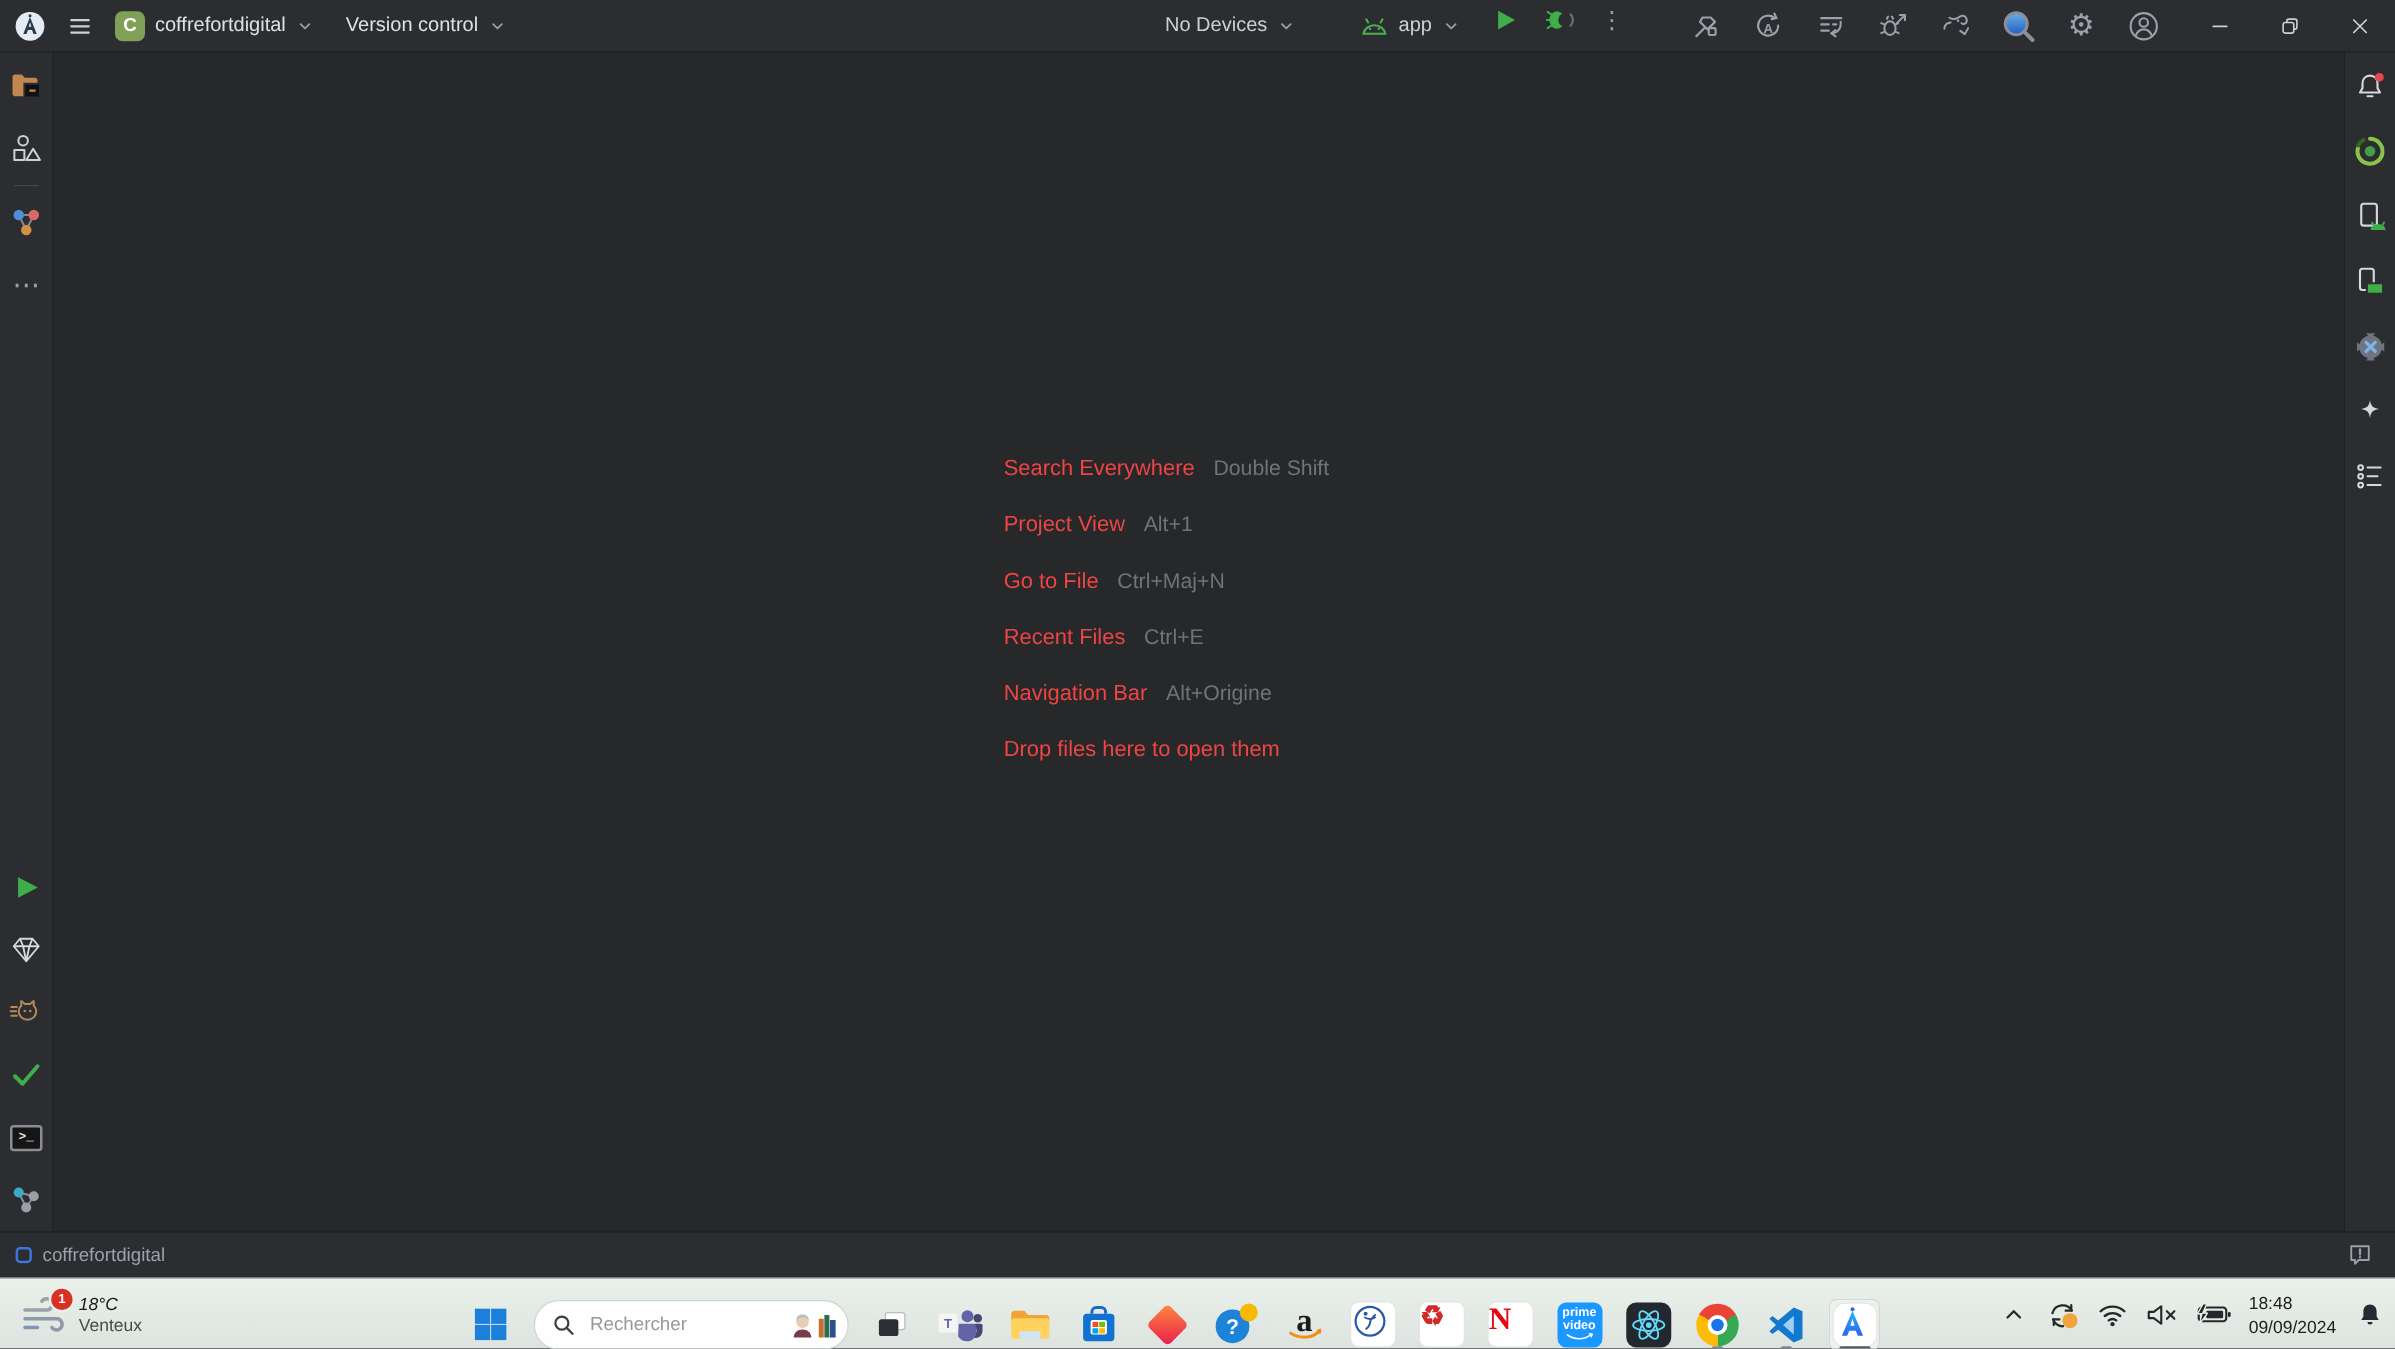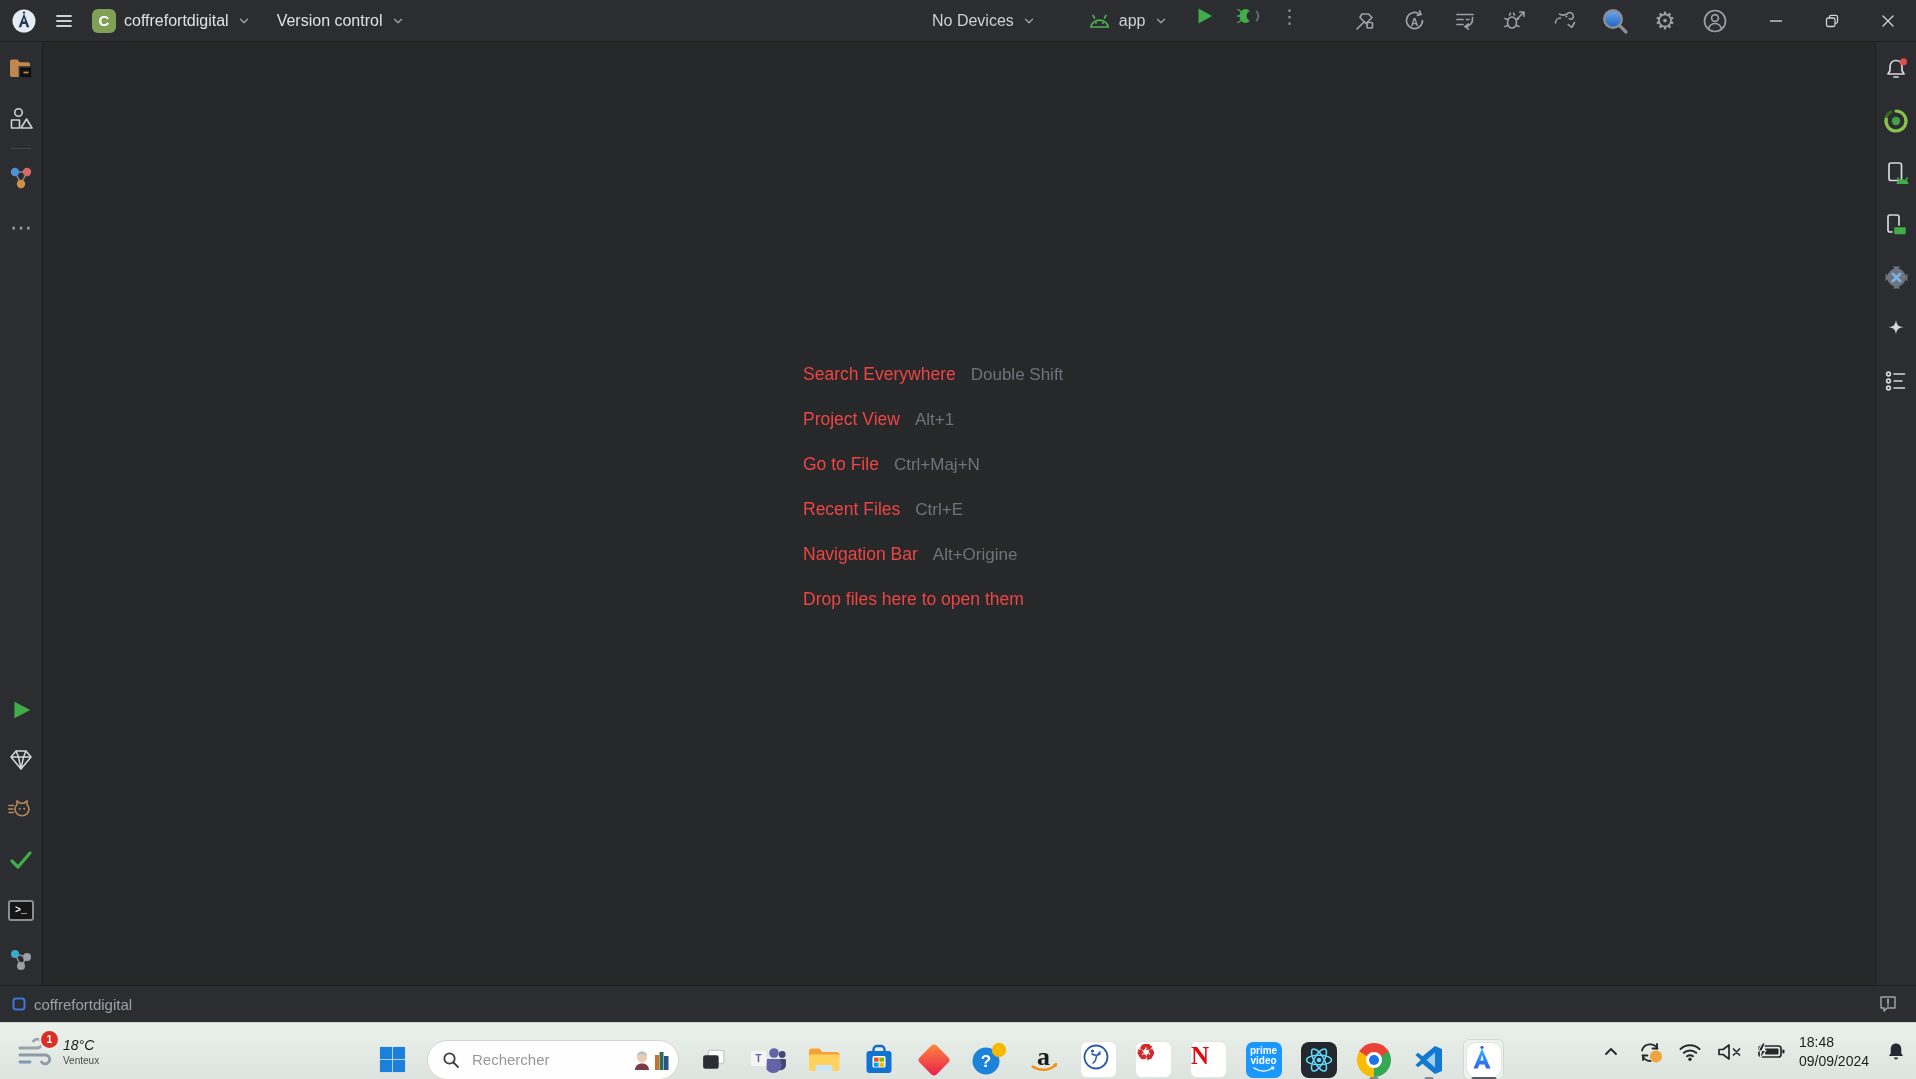--- a/index.html
+++ b/index.html
@@ -49,21 +49,21 @@
   .sb-right{margin-left:auto;display:flex;align-items:center;}
   
   .taskbar{position:absolute;left:0;right:0;bottom:0;height:57px;
     background:linear-gradient(#eaf0ea,#dde4df);border-top:1px solid #cdd5cf;box-sizing:border-box;}
   .weather{position:absolute;left:10px;top:0;height:57px;display:flex;align-items:center;gap:9px;padding:0 6px;}
   .wind-wrap{position:relative;width:38px;height:34px;}
   .wx-badge{position:absolute;top:-4px;right:-4px;width:17px;height:17px;border-radius:50%;
     background:#d93025;color:#fff;font-size:10.5px;font-weight:bold;display:flex;align-items:center;
     justify-content:center;box-shadow:0 0 0 2px #e9efe9;}
   .weather-temp{font-size:14px;color:#17191b;line-height:1.3;font-style:italic;}
-  .weather-cond{font-size:10px;color:#474c49;line-height:1.2;}
+  .weather-cond{font-size:14px;color:#474c49;line-height:1.2;}
   .tb-apps{position:absolute;left:372px;top:0;height:73px;display:flex;align-items:center;gap:14px;}
   .app{width:41px;height:41px;border-radius:6px;display:flex;align-items:center;justify-content:center;position:relative;}
   .app .ind{position:absolute;bottom:0px;left:50%;transform:translateX(-50%);width:9px;height:3px;border-radius:2px;background:#838990;}
   .app.active{background:#edf2ee;box-shadow:inset 0 0 0 1px #d2d9d4;}
   .app.active .ind{width:25px;height:3.5px;background:#565c63;}
   .tile{border-radius:7px;display:flex;align-items:center;justify-content:center;}
   .white-tile{width:35px;height:35px;background:#fff;border-radius:6px;box-shadow:0 0 0 1px #e2e6e2;}
   .searchpill{width:252px;height:40px;border-radius:21px;background:#fdfefd;border:1px solid #d0d7d1;
     display:flex;align-items:center;gap:10px;padding:0 8px 0 14px;box-sizing:border-box;}
   .searchpill input{border:0;outline:0;background:transparent;font-size:15px;color:#3a3f3c;

